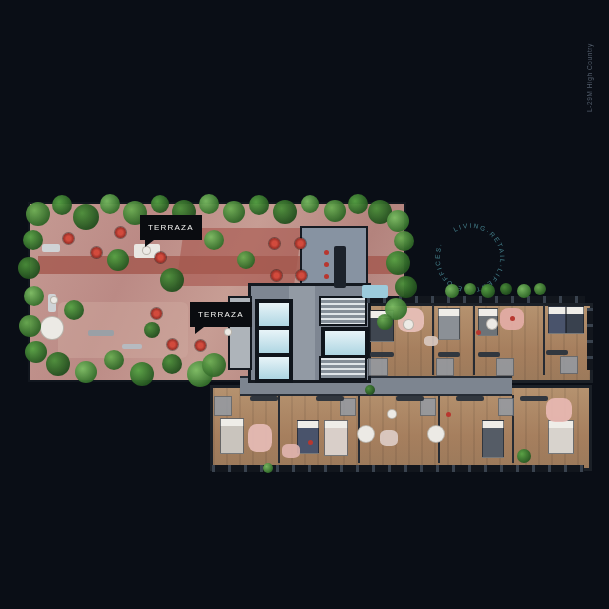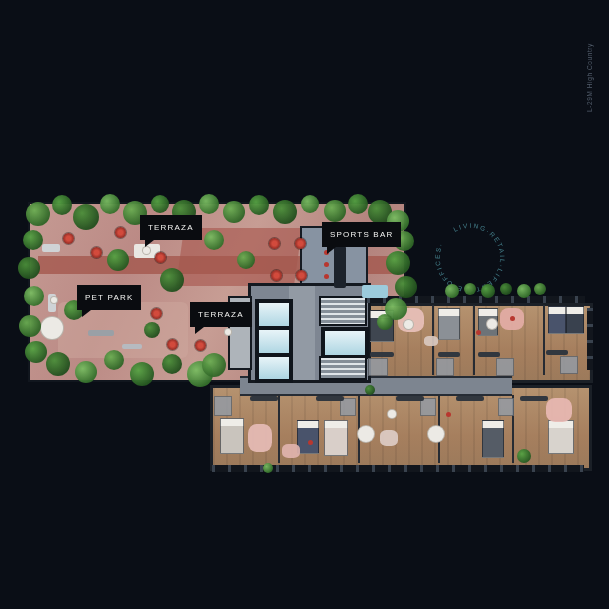--- a/index.html
+++ b/index.html
@@ -225,17 +225,15 @@
         <div class="tree" style="left:481px;top:284px;width:14px;height:14px;background:radial-gradient(circle at 35% 35%,#57a344,#275a22 72%)"></div>
         <div class="tree" style="left:500px;top:283px;width:12px;height:12px;background:radial-gradient(circle at 35% 35%,#4b8f3a,#224f1e 72%)"></div>
         <div class="tree" style="left:517px;top:284px;width:14px;height:14px;background:radial-gradient(circle at 35% 35%,#7bbd63,#35702c 72%)"></div>
         <div class="tree" style="left:534px;top:283px;width:12px;height:12px;background:radial-gradient(circle at 35% 35%,#6cae53,#2f6527 72%)"></div>
         <div class="tree" style="left:517px;top:449px;width:14px;height:14px;background:radial-gradient(circle at 35% 35%,#57a344,#275a22 72%)"></div>
         <div class="tree" style="left:365px;top:385px;width:10px;height:10px;background:radial-gradient(circle at 35% 35%,#4b8f3a,#224f1e 72%)"></div>
         <div class="tree" style="left:263px;top:463px;width:10px;height:10px;background:radial-gradient(circle at 35% 35%,#7bbd63,#35702c 72%)"></div>
       </div>
 
     <div class="tag" style="left:140px;top:215px;">TERRAZA</div>
-    <div class="tag" style="left:322px;top:222px;">SPORTS BAR</div>
-    <div class="tag" style="left:77px;top:285px;">PET PARK</div>
     <div class="tag" style="left:190px;top:302px;">TERRAZA</div>
   </div>
 </div>
 
 </body></html>

